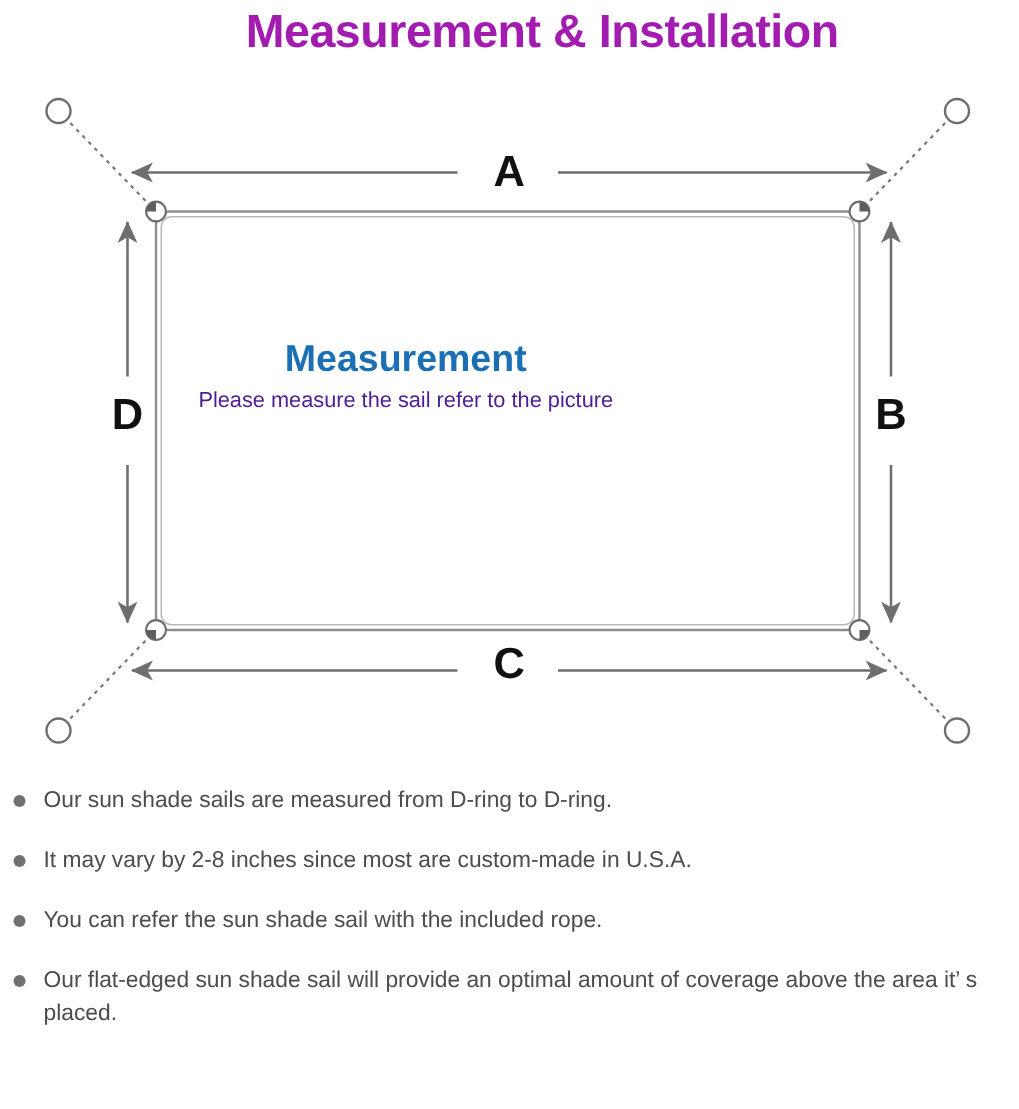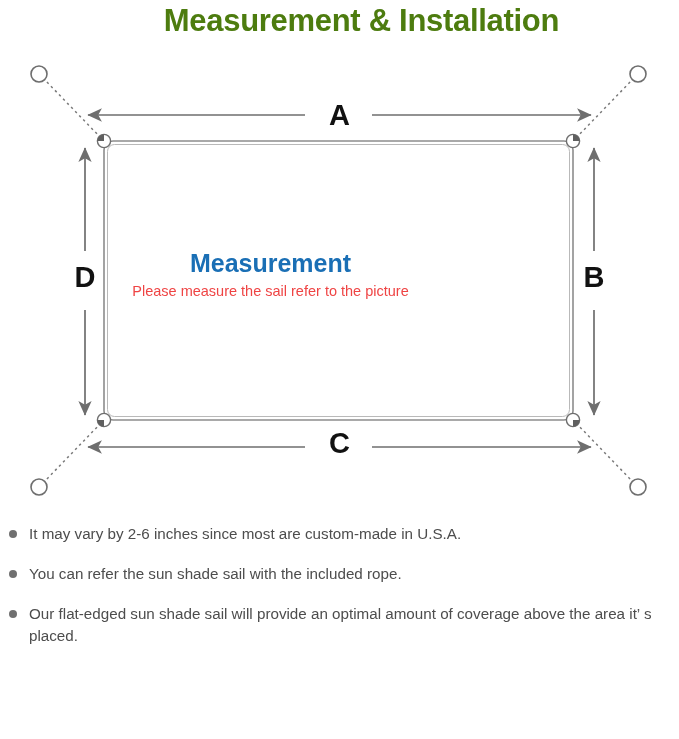--- a/index.html
+++ b/index.html
@@ -18,21 +18,21 @@
 
   
   .page-title {
     position: absolute;
     left: 0;
     top: 0;
     width: 679px;
     text-align: center;
     font-size: 31px;
     font-weight: bold;
-    color: #4d7c0f;
+    color: #a21caf;
     letter-spacing: -0.3px;
     line-height: 38px;
     padding-top: 2px;
     box-sizing: border-box;
     padding-left: 44px;
   }
 
   
   .diagram {
     position: absolute;
@@ -41,35 +41,35 @@
     width: 679px;
     height: 470px;
   }
   .diagram svg {
     display: block;
   }
 
   .center-block {
     position: absolute;
     left: 0;
-    top: 204px;
+    top: 180px;
     width: 541px;
     text-align: center;
     pointer-events: none;
   }
   .center-title {
     font-size: 25px;
     font-weight: bold;
     color: #1a6fb5;
     line-height: 30px;
   }
   .center-sub {
     font-size: 14.5px;
     font-weight: normal;
-    color: #ef4444;
+    color: #4c1d95;
     line-height: 22px;
     margin-top: 2px;
   }
 
   .dim-label {
     position: absolute;
     font-size: 29px;
     font-weight: bold;
     color: #111111;
     font-family: "Liberation Sans", sans-serif;
@@ -194,21 +194,25 @@
   <div class="dim-label dim-a">A</div>
   <div class="dim-label dim-b">B</div>
   <div class="dim-label dim-c">C</div>
   <div class="dim-label dim-d">D</div>
 
 </div>
 
 <div class="notes">
   <div class="note-item">
     <span class="bullet"></span>
-    <span>It may vary by 2-6 inches since most are custom-made in U.S.A.</span>
+    <span>Our sun shade sails are measured from D-ring to D-ring.</span>
+  </div>
+  <div class="note-item">
+    <span class="bullet"></span>
+    <span>It may vary by 2-8 inches since most are custom-made in U.S.A.</span>
   </div>
   <div class="note-item">
     <span class="bullet"></span>
     <span>You can refer the sun shade sail with the included rope.</span>
   </div>
   <div class="note-item">
     <span class="bullet"></span>
     <span>Our flat-edged sun shade sail will provide an optimal amount of coverage above the area it’ s placed.</span>
   </div>
 </div>

